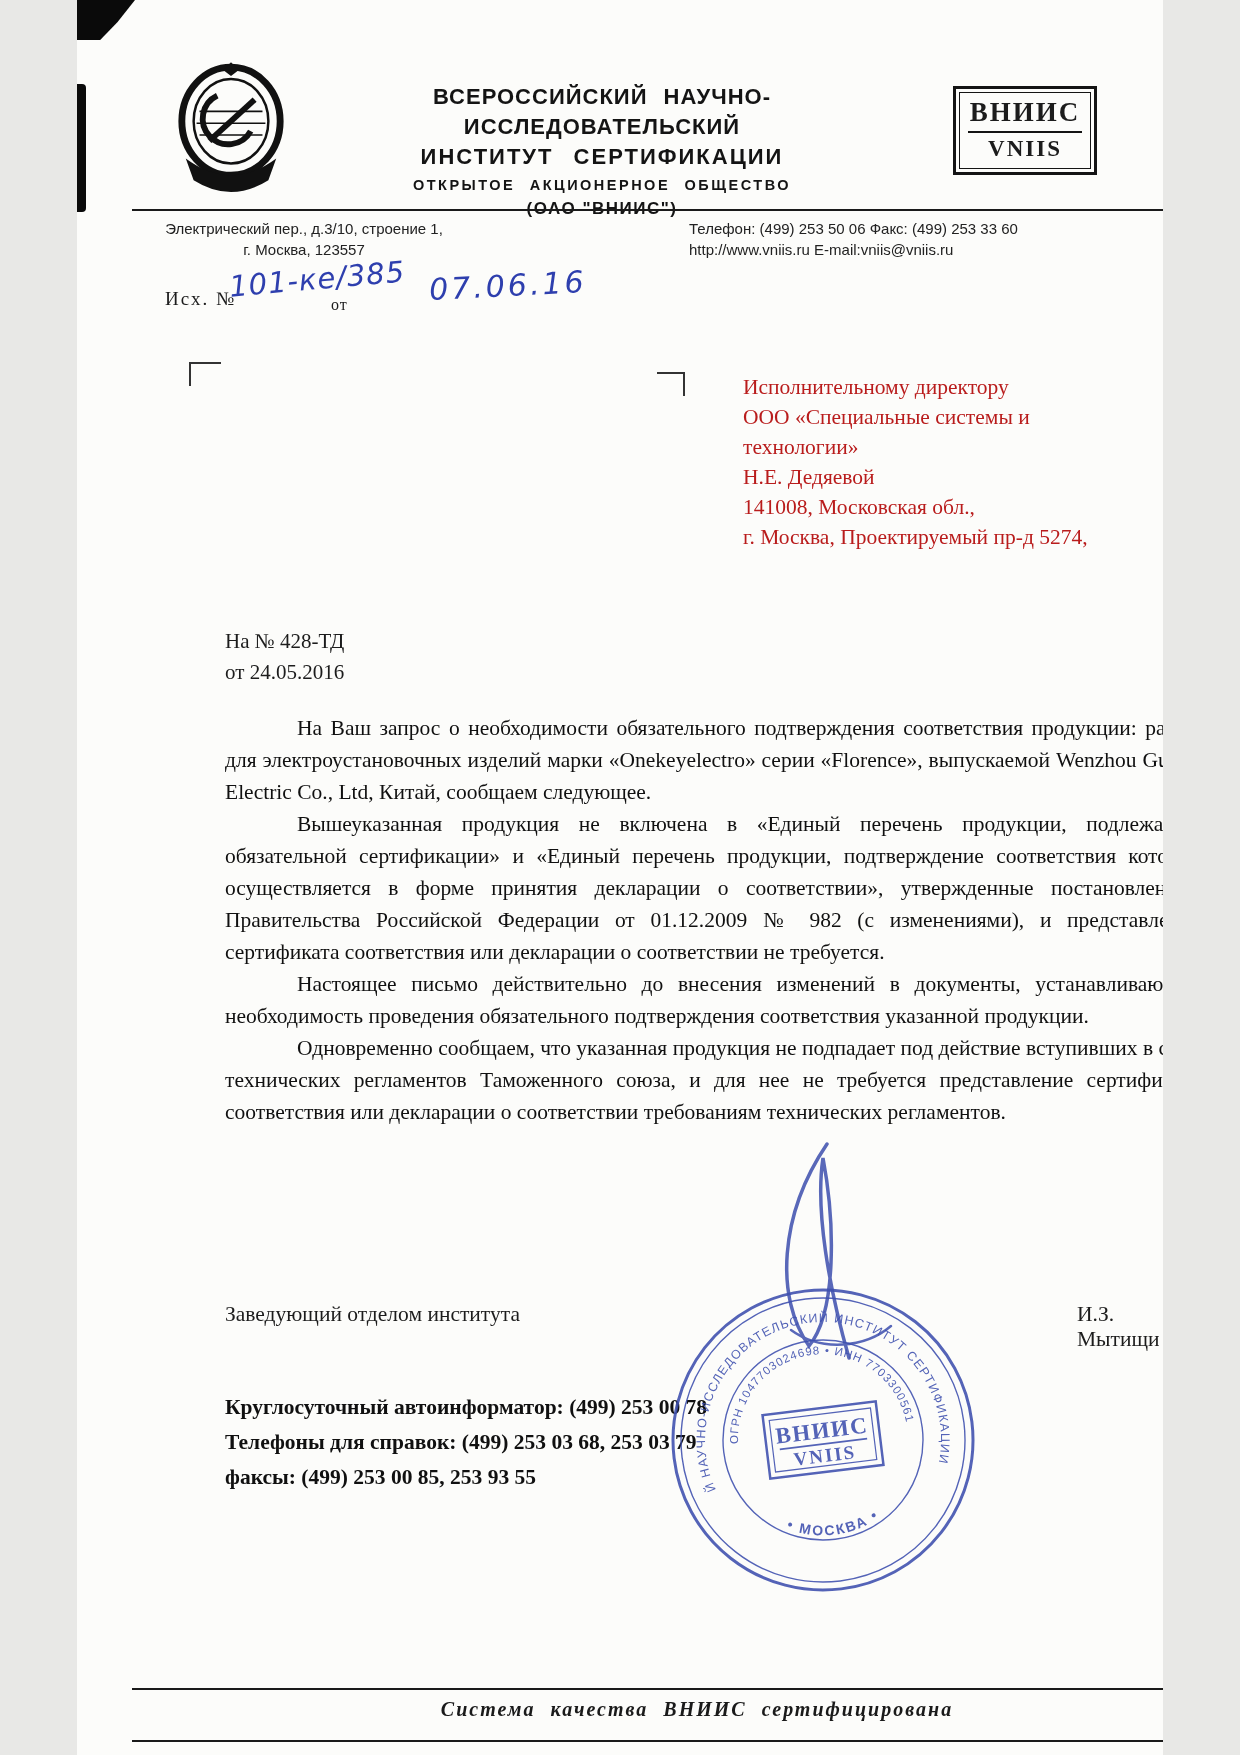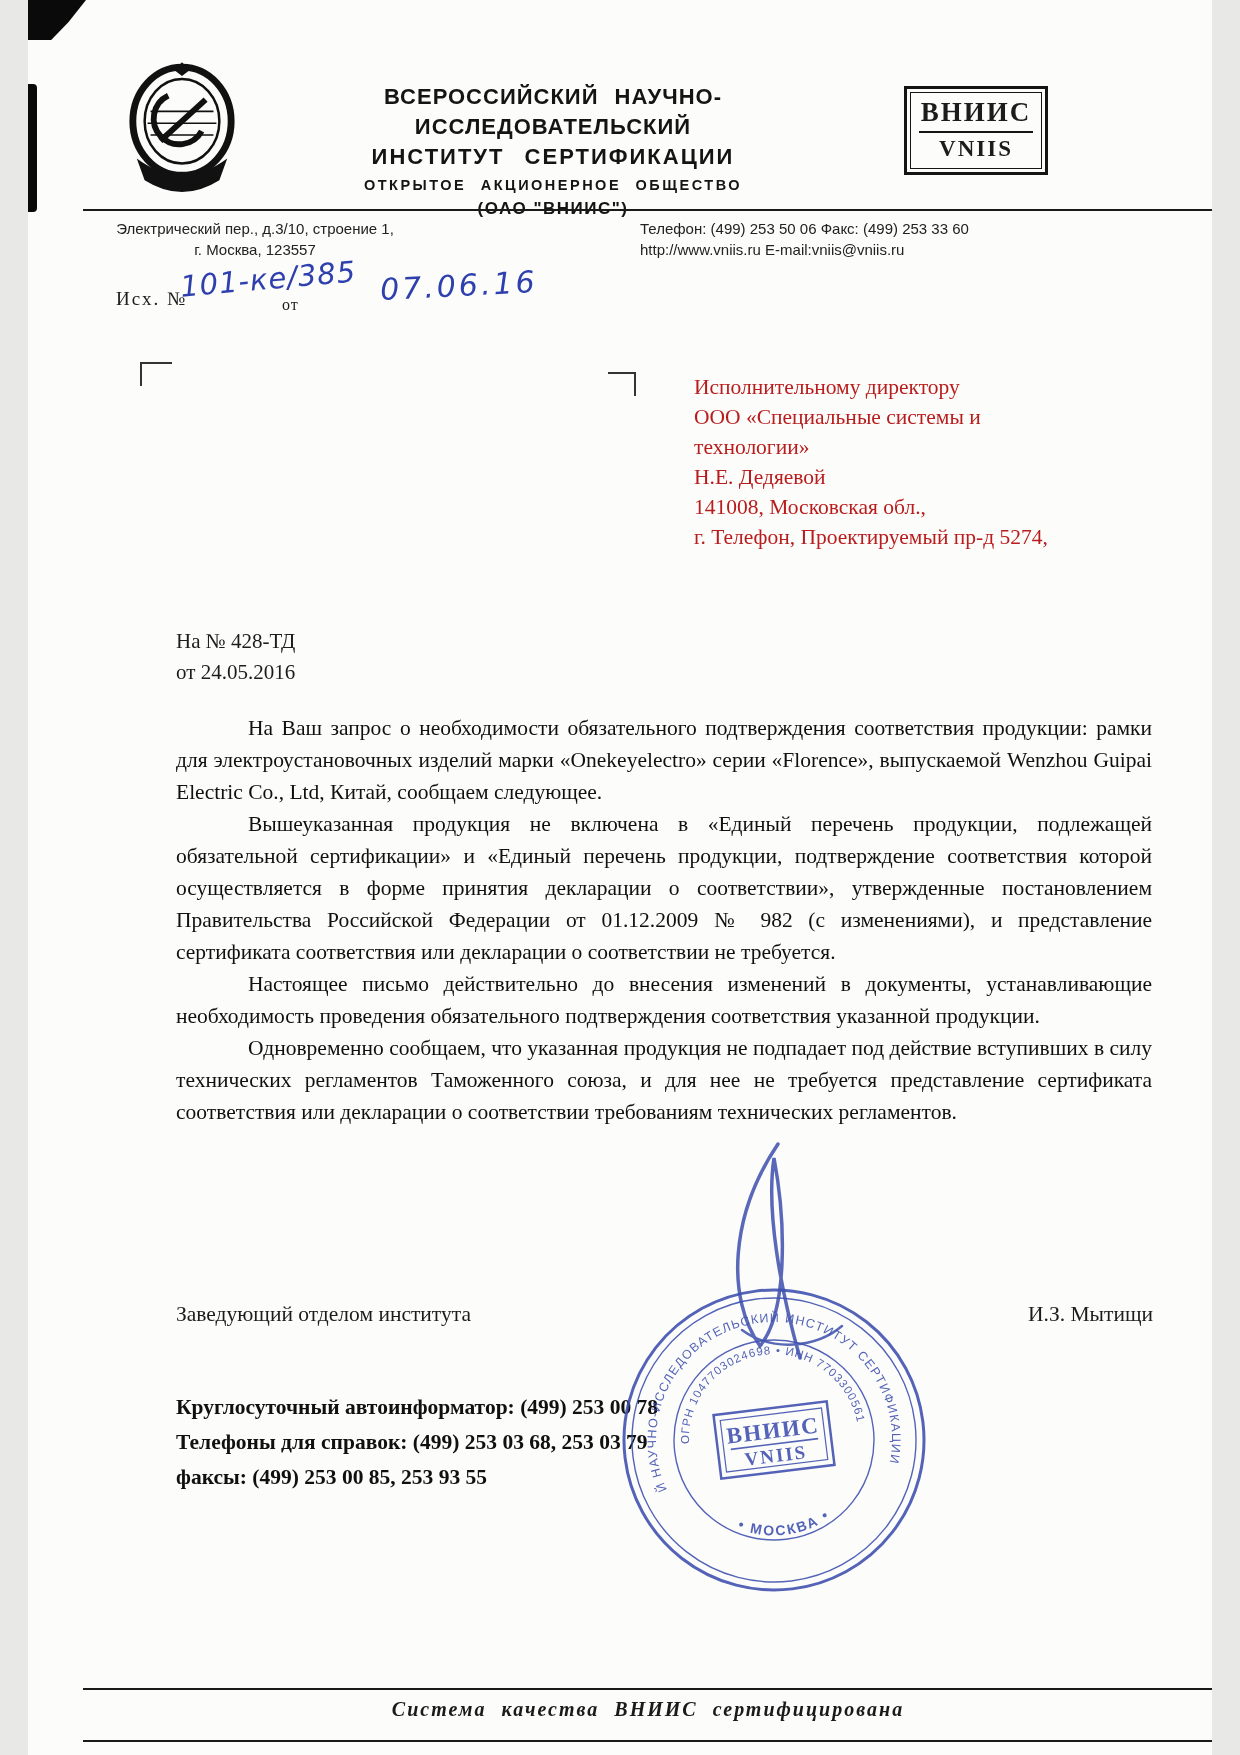--- a/index.html
+++ b/index.html
@@ -1,18 +1,18 @@
 <!DOCTYPE html>
 <html><head>
 <meta charset="utf-8">
 <style>
   html,body{margin:0;padding:0;background:#e8e8e6;}
   .page{
     position:relative;
-    width:1184px;height:1755px;
+    width:1086px;height:1755px;
     margin:0 auto;
     background:#fcfcfa;
     overflow:hidden;
     font-family:"Liberation Serif", serif;
     color:#1c1c1c;
   }
   .abs{position:absolute;}
 
   
   .artifact-corner{left:0;top:0;width:58px;height:40px;background:#0a0a0a;
@@ -125,21 +125,21 @@
 
   <div class="abs mark-left"></div>
   <div class="abs mark-right"></div>
 
   <div class="abs recipient">
     <div>Исполнительному директору</div>
     <div>ООО «Специальные системы и</div>
     <div>технологии»</div>
     <div>Н.Е. Дедяевой</div>
     <div>141008, Московская обл.,</div>
-    <div>г. Телефон, Проектируемый пр-д 5274,</div>
+    <div>г. Москва, Проектируемый пр-д 5274,</div>
   </div>
 
   <div class="abs reply-ref">
     <div>На  № 428-ТД</div>
     <div>от   24.05.2016</div>
   </div>
 
   <div class="abs body-text">
     <p>На Ваш запрос о необходимости обязательного подтверждения соответствия продукции: рамки для электроустановочных изделий марки «Onekeyelectro» серии «Florence», выпускаемой Wenzhou Guipai Electric Co., Ltd, Китай, сообщаем следующее.</p>
     <p>Вышеуказанная продукция не включена в «Единый перечень продукции, подлежащей обязательной сертификации» и «Единый перечень продукции, подтверждение соответствия которой осуществляется в форме принятия декларации о соответствии», утвержденные постановлением Правительства Российской Федерации от 01.12.2009 № 982 (с изменениями), и представление сертификата соответствия или декларации о соответствии не требуется.</p>

